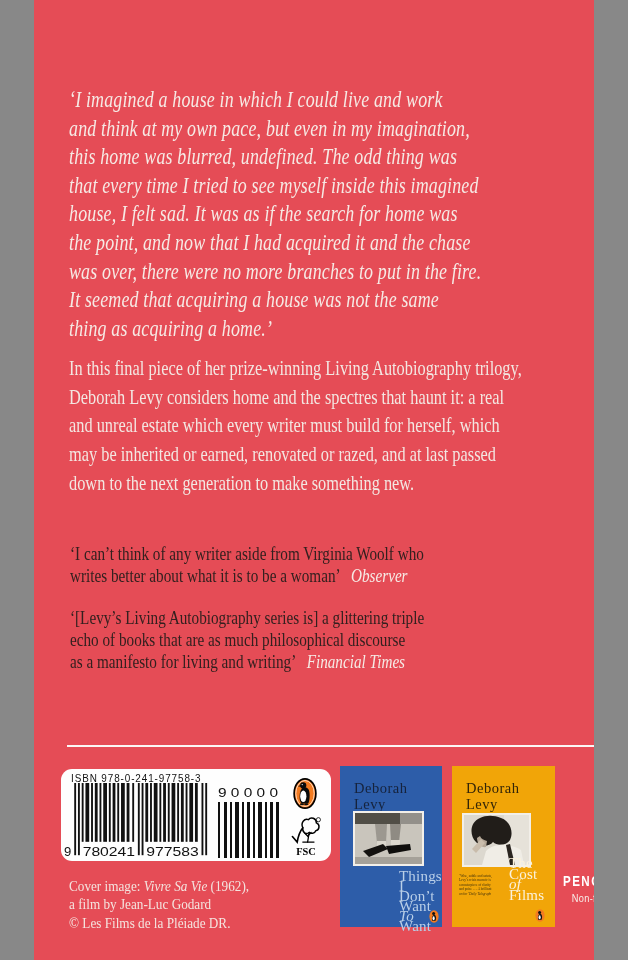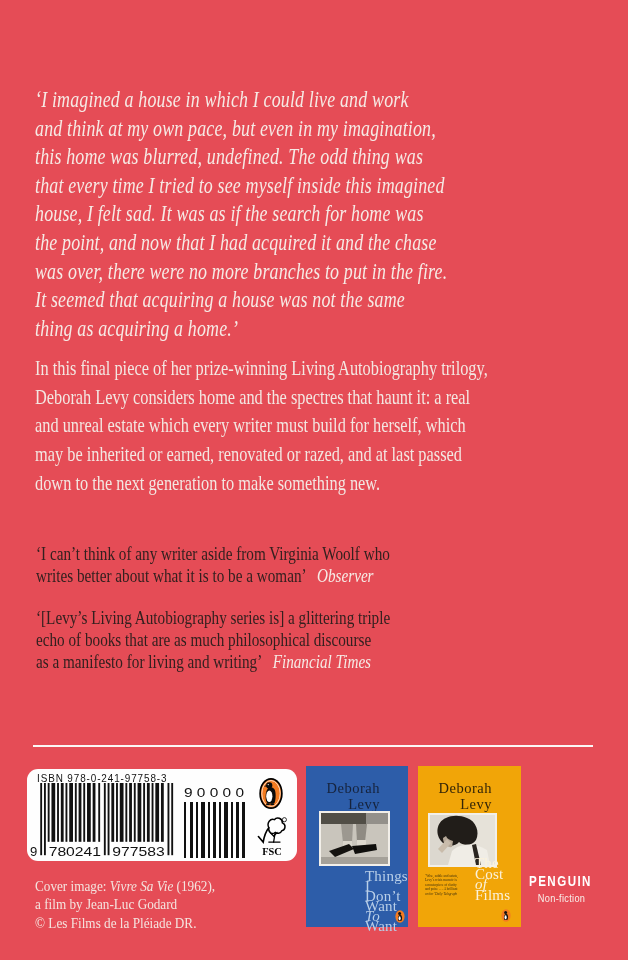--- a/index.html
+++ b/index.html
@@ -1,17 +1,17 @@
 <!DOCTYPE html>
 <html><head>
 <meta charset="utf-8">
 <style>
   html,body{margin:0;padding:0;background:#888;}
   #cover{
-    position:relative;width:628px;height:960px;margin:0 auto;
+    position:relative;width:560px;height:960px;margin:0 auto;
     background:#E54C56;overflow:hidden;
     font-family:"Liberation Serif",serif;
   }
   .abs{position:absolute;}
   .it{font-style:italic;}
 
   
   #pull-quote{
     left:35px;top:86px;width:600px;
     font-style:italic;font-size:23px;line-height:28.6px;
@@ -51,21 +51,21 @@
   #addon-barcode{position:absolute;left:156px;top:17px;width:64px;height:72px;}
   #penguin-logo{position:absolute;left:232px;top:7px;width:24px;height:35px;}
   #fsc-logo{position:absolute;left:229px;top:46px;width:32px;height:43px;}
   .bc-digits{font-family:"Liberation Sans",sans-serif;font-size:14px;fill:#111;}
 
   
   .book{position:absolute;top:766px;width:102px;height:161px;}
   #book-blue{left:306px;background:#2D5DA9;}
   #book-yellow{left:418px;width:103px;background:#F1A508;}
   .bauthor{
-    position:absolute;top:14px;left:14px;width:60px;text-align:right;
+    position:absolute;top:14px;left:14px;width:60px;text-align:left;
     font-size:14.5px;line-height:16px;letter-spacing:.5px;
   }
   #book-blue .bauthor{color:#16233C;}
   #book-yellow .bauthor{color:#332508;}
   .bphoto{position:absolute;border:2px solid #F2EFE9;}
   #book-blue .bphoto{left:13px;top:45px;width:67px;height:51px;}
   #book-yellow .bphoto{left:10px;top:47px;width:65px;height:50px;}
   .btitle{position:absolute;font-size:15px;line-height:10px;letter-spacing:.2px;}
   #book-blue .btitle{left:59px;top:105px;color:#B9CFE8;}
   #book-yellow .btitle{left:57px;top:92px;color:#FBF2DC;line-height:10.7px;}

